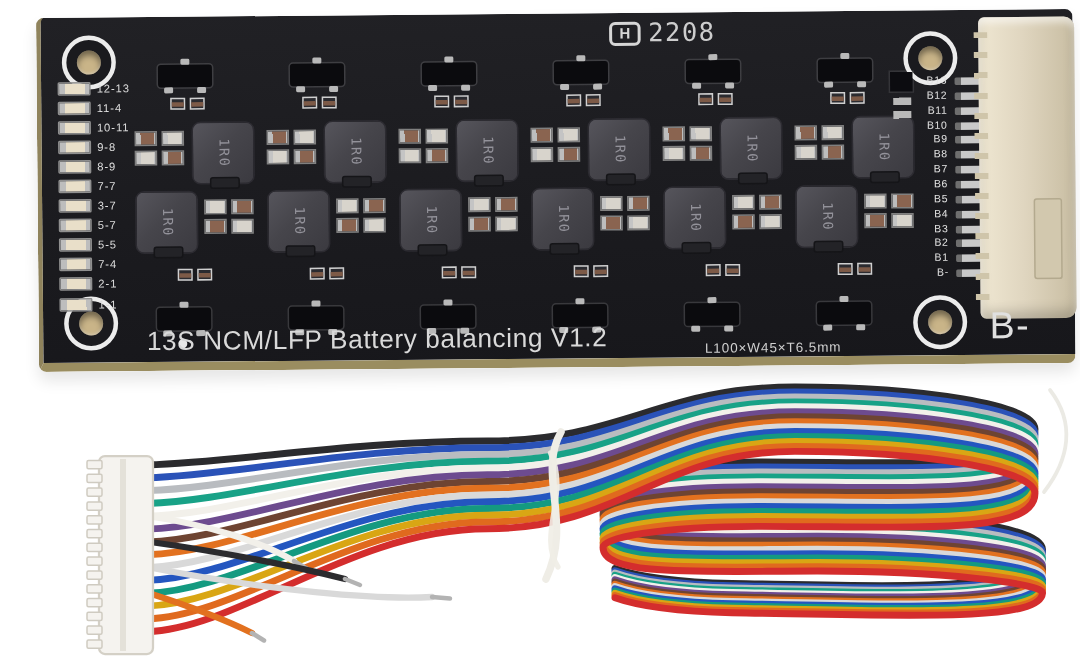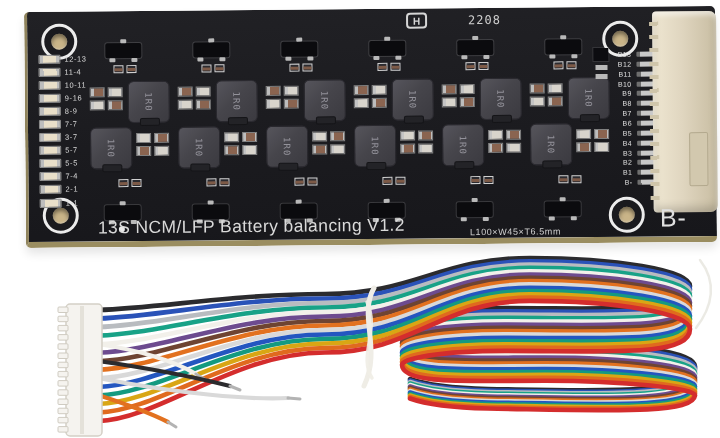--- a/index.html
+++ b/index.html
@@ -19,21 +19,21 @@
     box-shadow:0 6px 10px rgba(0,0,0,0.10);}
   .hole{position:absolute;width:36px;height:36px;border:3px solid #ececec;border-radius:50%;
     display:flex;align-items:center;justify-content:center;background:#1a1a1e;}
   .hole i{width:16px;height:16px;border-radius:50%;background:#c9b488;
     box-shadow:inset 0 3px 4px rgba(0,0,0,.45), inset 0 -1px 2px rgba(255,255,255,.35);}
   .white-dot{position:absolute;left:90px;top:215px;width:6px;height:6px;border-radius:50%;background:#e8e8e8;}
 
   .logo-row{position:absolute;left:379px;top:4px;display:flex;align-items:center;gap:5px;}
   .logo-box{width:21px;height:16px;border:2px solid #d6d6d6;border-radius:4px;color:#d6d6d6;
     font-weight:bold;font-size:10px;display:flex;align-items:center;justify-content:center;}
-  .date-code{font-family:"DejaVu Sans Mono",monospace;font-size:12px;color:#cdcdcd;letter-spacing:1px;margin-left:36px;}
+  .date-code{font-family:"DejaVu Sans Mono",monospace;font-size:17px;color:#cdcdcd;letter-spacing:1px;}
 
   
   .led-col{position:absolute;left:11px;top:41px;}
   .led-row{display:flex;align-items:center;gap:4px;height:13.05px;}
   .led-chip{width:22px;height:9px;border:1px solid #8f8f8f;border-radius:1px;
     background:linear-gradient(90deg,#bdbdbd 0 4px,var(--led) 4px 17px,#bdbdbd 17px 100%);}
   .led-label{font-size:7.5px;color:#dcdcdc;letter-spacing:.6px;white-space:nowrap;}
 
   
   .qcol{position:absolute;top:24px;width:86px;height:198px;}
@@ -118,21 +118,21 @@
       <div class="led-row">
           <span class="led-chip"></span>
           <span class="led-label">11-4</span>
         </div>
       <div class="led-row">
           <span class="led-chip"></span>
           <span class="led-label">10-11</span>
         </div>
       <div class="led-row">
           <span class="led-chip"></span>
-          <span class="led-label">9-16</span>
+          <span class="led-label">9-8</span>
         </div>
       <div class="led-row">
           <span class="led-chip"></span>
           <span class="led-label">8-9</span>
         </div>
       <div class="led-row">
           <span class="led-chip"></span>
           <span class="led-label">7-7</span>
         </div>
       <div class="led-row">

